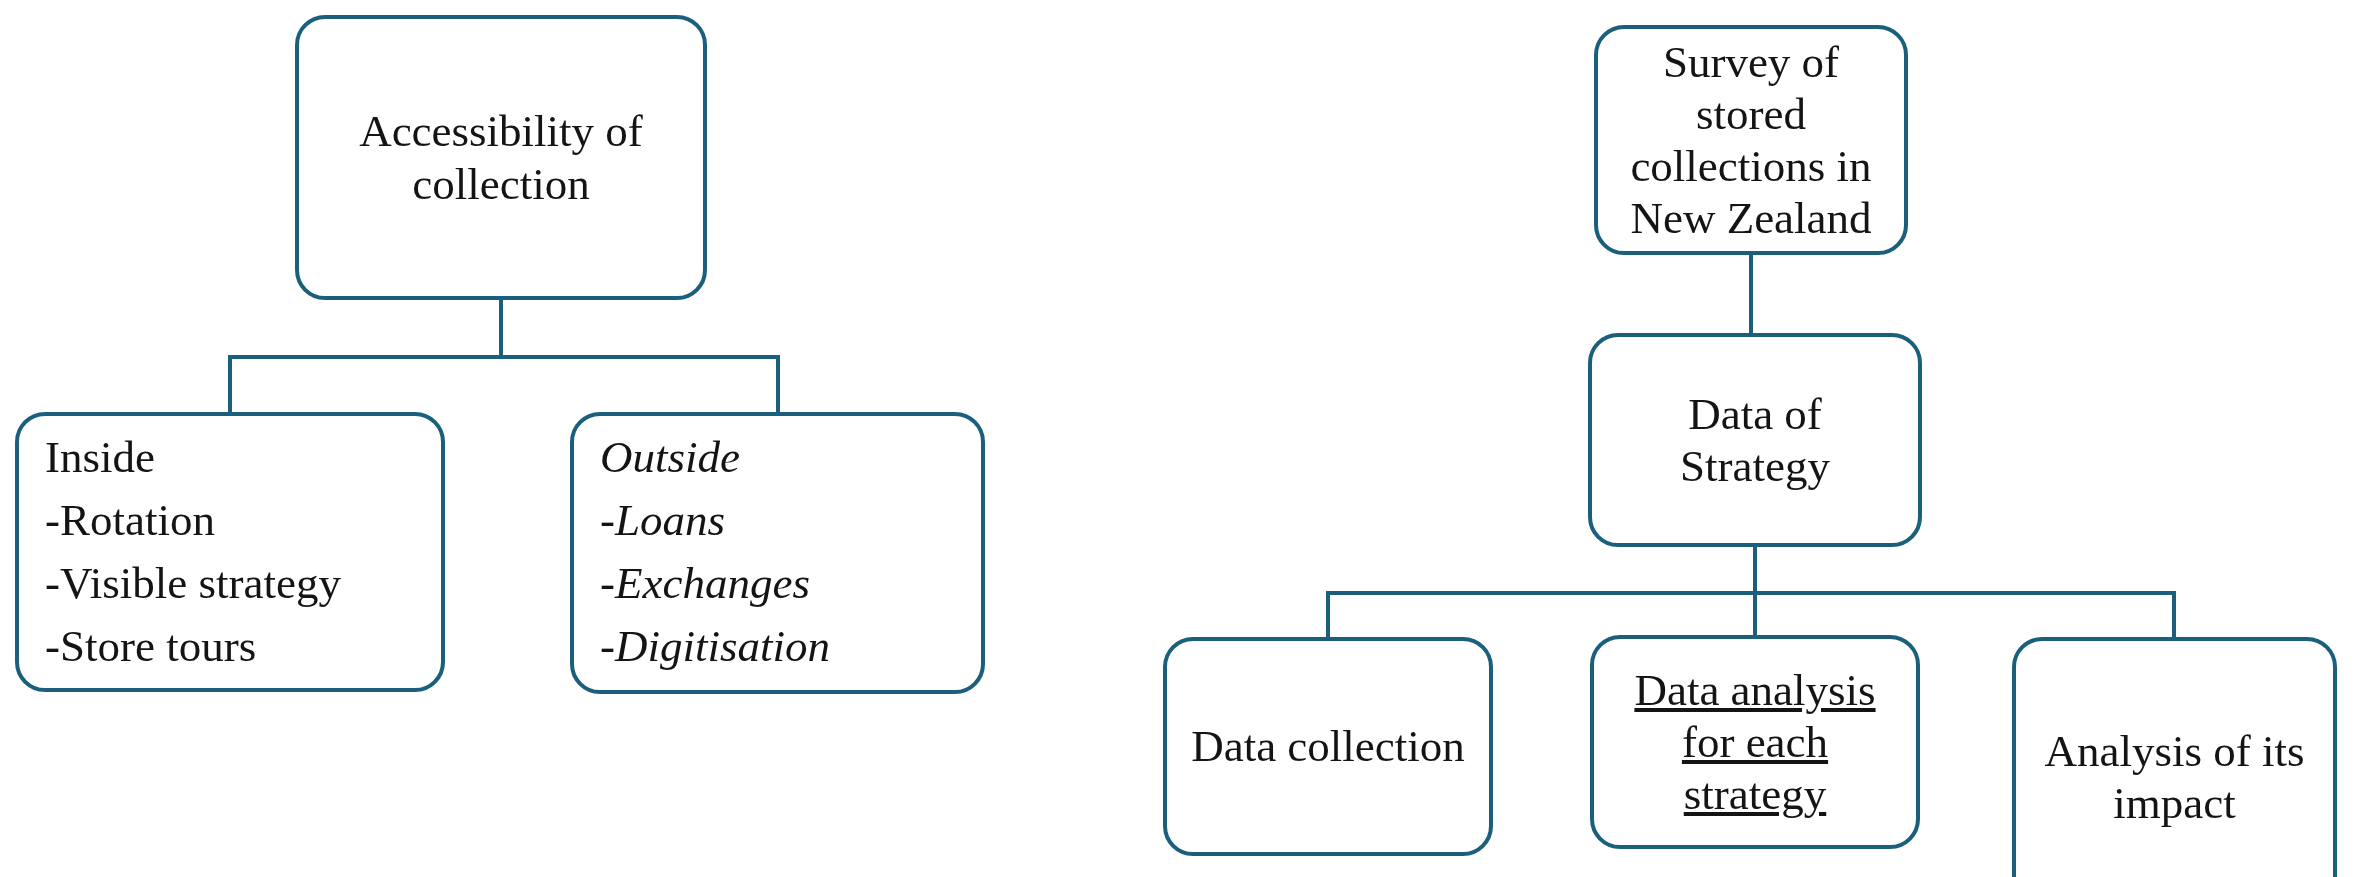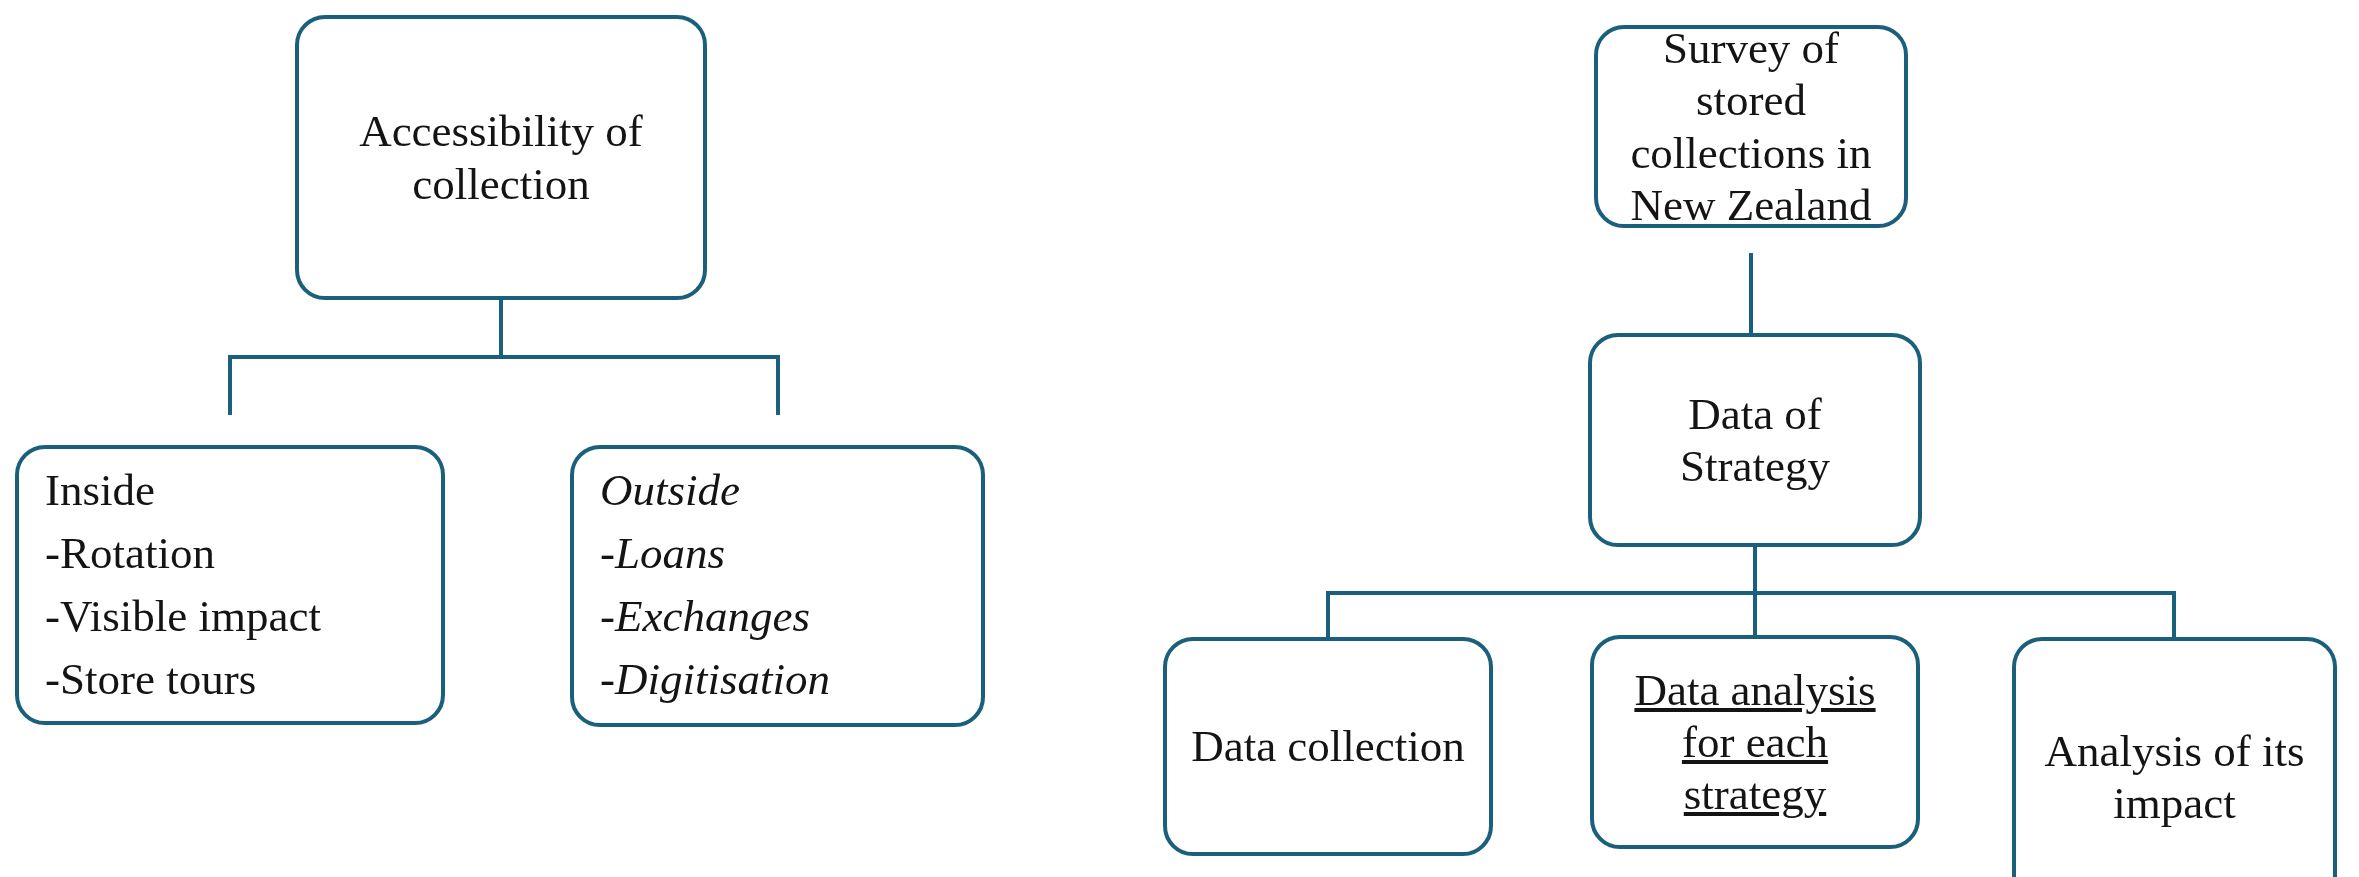--- a/index.html
+++ b/index.html
@@ -29,53 +29,52 @@
     align-items:center;
     justify-content:center;
     text-align:center;
     line-height:1.16;
     white-space:pre-line;
   }
   .node.list{
     padding:10px 6px 0 26px;
     line-height:1.4;
     text-align:left;
-    margin-top:33px;
   }
   .list-line{white-space:pre;}
   .hline,.vline{position:absolute;background:var(--line);}
 </style>
 </head>
 <body>
 
 <div class="canvas">
 
   <div class="node center" style="left:295px;top:15px;width:412px;height:285px;">Accessibility of
 collection</div>
 
   <div class="vline" style="left:499px;top:298px;width:4px;height:61px;"></div>
   <div class="hline" style="left:228px;top:355px;width:552px;height:4px;"></div>
   <div class="vline" style="left:228px;top:355px;width:4px;height:60px;"></div>
   <div class="vline" style="left:776px;top:355px;width:4px;height:60px;"></div>
 
   <div class="node list" style="left:15px;top:412px;width:430px;height:280px;">
     <div class="list-line">Inside</div>
     <div class="list-line">-Rotation</div>
-    <div class="list-line">-Visible impact</div>
+    <div class="list-line">-Visible strategy</div>
     <div class="list-line">-Store tours</div>
   </div>
 
   <div class="node list" style="left:570px;top:412px;width:415px;height:282px;font-style:italic;">
     <div class="list-line">Outside</div>
     <div class="list-line">-Loans</div>
     <div class="list-line">-Exchanges</div>
     <div class="list-line">-Digitisation</div>
   </div>
 
-  <div class="node center" style="left:1594px;top:25px;width:314px;height:203px;">Survey of
+  <div class="node center" style="left:1594px;top:25px;width:314px;height:230px;">Survey of
 stored
 collections in
 New Zealand</div>
 
   <div class="vline" style="left:1749px;top:253px;width:4px;height:82px;"></div>
 
   <div class="node center" style="left:1588px;top:333px;width:334px;height:214px;">Data of
 Strategy</div>
 
   <div class="vline" style="left:1753px;top:545px;width:4px;height:92px;"></div>

